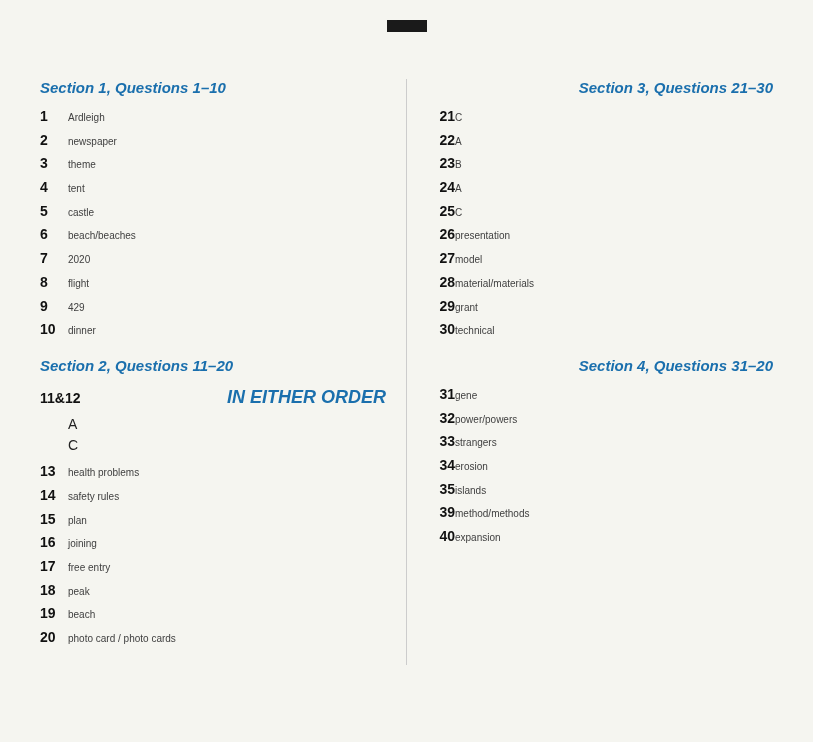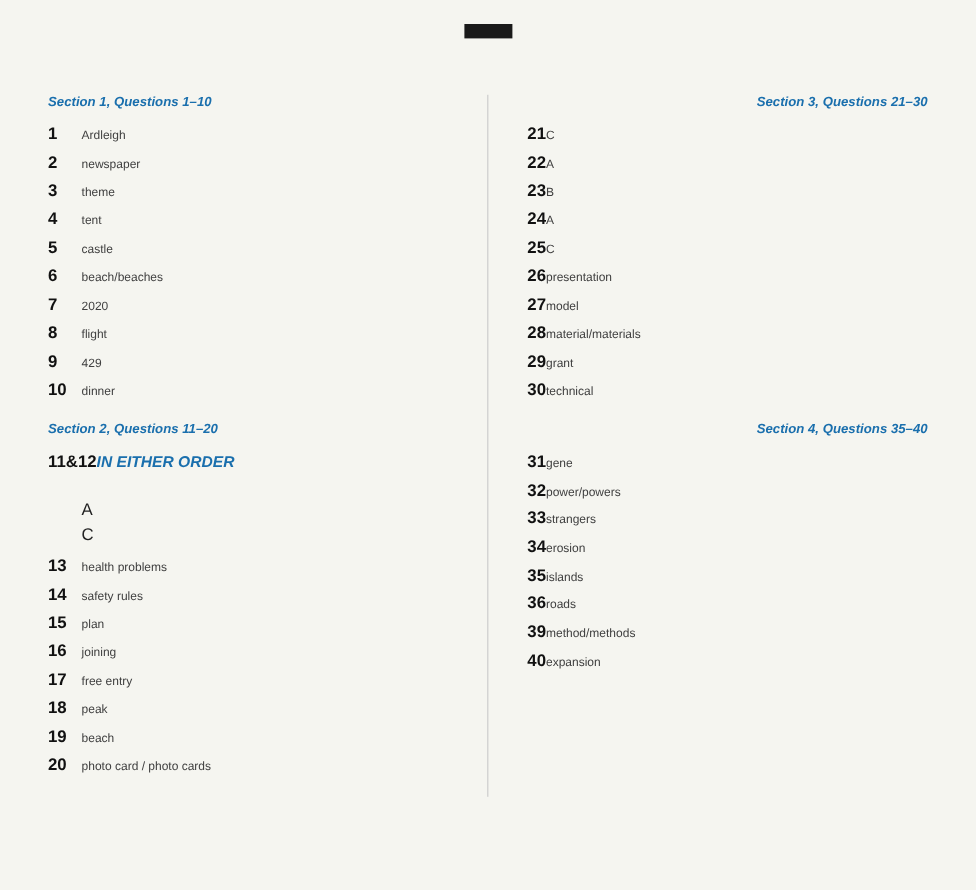--- a/index.html
+++ b/index.html
@@ -52,21 +52,21 @@
       padding-right: 0;
       padding-left: 20px;
       border-left: 1px solid #ccc;
       text-align: right;
     }
 
     .section-heading {
       font-style: italic;
       font-weight: bold;
       color: #1a6fad;
-      font-size: 11px;
+      font-size: 15px;
       margin-bottom: 10px;
       margin-top: 16px;
     }
 
     .section-heading:first-child {
       margin-top: 0;
     }
 
     .answer-list {
       list-style: none;
@@ -89,29 +89,30 @@
 
     .answer-text {
       color: #404040;
       font-size: 10px;
     }
 
     .either-order-label {
       font-style: italic;
       font-weight: bold;
       color: #1a6fad;
-      font-size: 13px;
+      font-size: 18px;
       margin-left: 0;
     }
 
     .either-order-row {
       display: flex;
       align-items: baseline;
-      margin-bottom: 18px;
+      margin-bottom: 2px;
       line-height: 1.55;
+      justify-content: space-between;
     }
 
     .either-order-num {
       font-weight: bold;
       min-width: 28px;
       color: #111;
       font-size: 14px;
     }
 
     .either-order-answers {
@@ -263,21 +264,21 @@
         </li>
         <li class="answer-item">
           <span class="answer-num">29</span>
           <span class="answer-text">grant</span>
         </li>
         <li class="answer-item">
           <span class="answer-num">30</span>
           <span class="answer-text">technical</span>
         </li>
       </ul>
-      <div class="section-heading">Section 4, Questions 35–40</div>
+      <div class="section-heading">Section 4, Questions 31–20</div>
       <ul class="answer-list">
         <li class="answer-item">
           <span class="answer-num">31</span>
           <span class="answer-text">gene</span>
         </li>
         <li class="answer-item">
           <span class="answer-num">32</span>
           <span class="answer-text">power/powers</span>
         </li>
         <li class="answer-item">
@@ -286,24 +287,20 @@
         </li>
         <li class="answer-item">
           <span class="answer-num">34</span>
           <span class="answer-text">erosion</span>
         </li>
         <li class="answer-item">
           <span class="answer-num">35</span>
           <span class="answer-text">islands</span>
         </li>
         <li class="answer-item">
-          <span class="answer-num">36</span>
-          <span class="answer-text">roads</span>
-        </li>
-        <li class="answer-item">
           <span class="answer-num">39</span>
           <span class="answer-text">method/methods</span>
         </li>
         <li class="answer-item">
           <span class="answer-num">40</span>
           <span class="answer-text">expansion</span>
         </li>
       </ul>
     </div>
 

